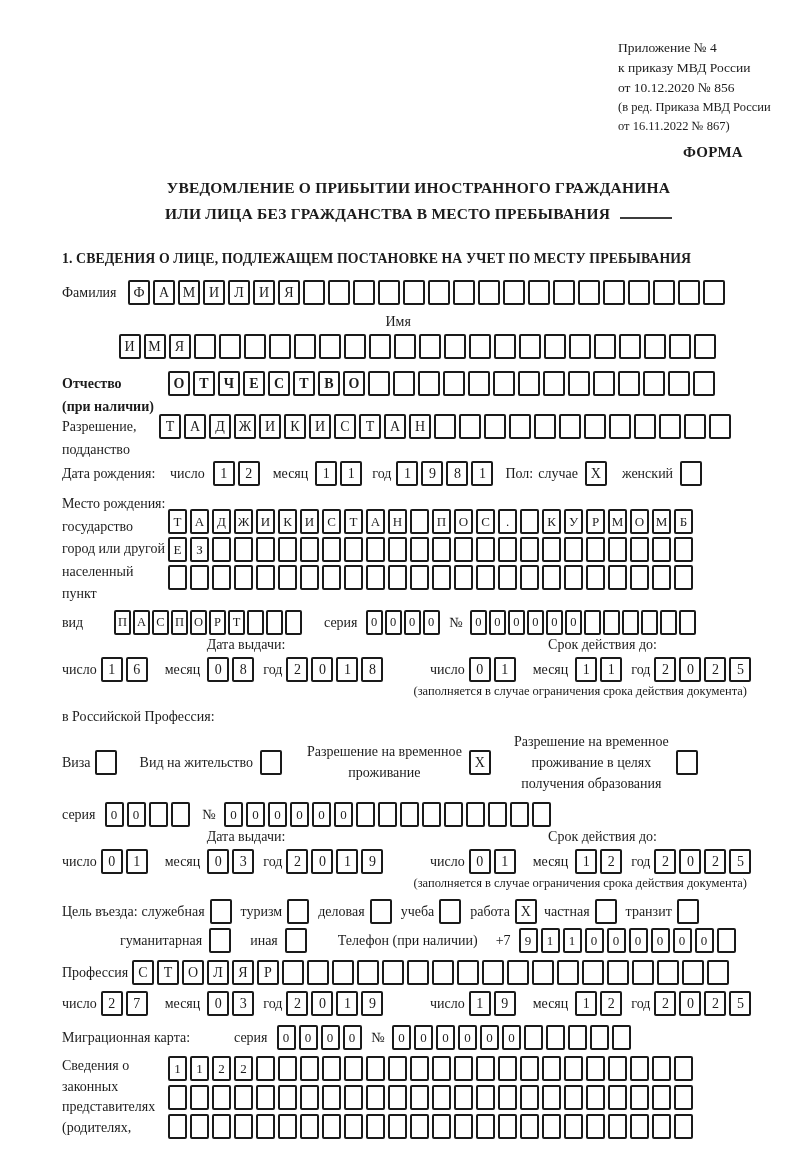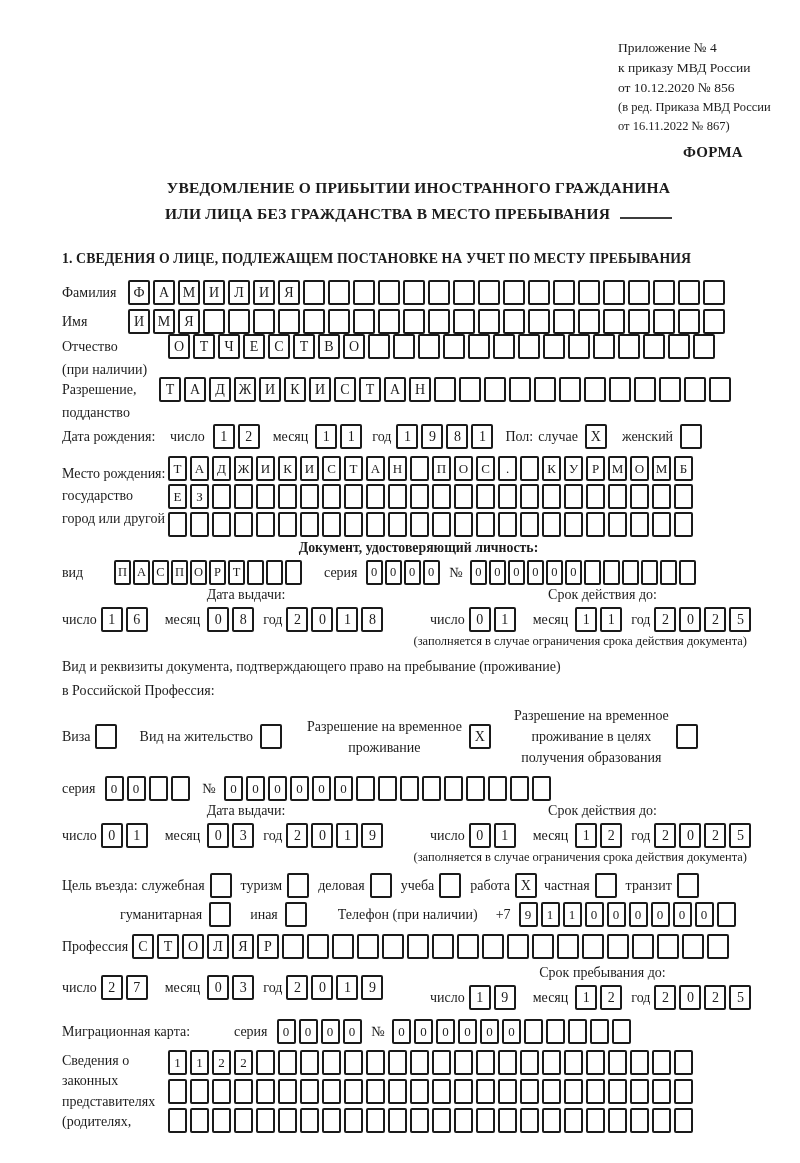--- a/index.html
+++ b/index.html
@@ -91,21 +91,21 @@
         <span class="cell"></span>
         <span class="cell"></span>
         <span class="cell"></span>
         <span class="cell"></span>
         <span class="cell"></span>
         <span class="cell"></span>
         <span class="cell"></span>
       </span>
   </div>
 
-  <div class="frow" style="margin-top:4px;">
+  <div class="frow" style="margin-top:4px;flex-direction:column;">
     <span class="lbl" style="width:66px;">Имя</span>
     <span class="boxes">
         <span class="cell">И</span>
         <span class="cell">М</span>
         <span class="cell">Я</span>
         <span class="cell"></span>
         <span class="cell"></span>
         <span class="cell"></span>
         <span class="cell"></span>
         <span class="cell"></span>
@@ -121,21 +121,21 @@
         <span class="cell"></span>
         <span class="cell"></span>
         <span class="cell"></span>
         <span class="cell"></span>
         <span class="cell"></span>
         <span class="cell"></span>
         <span class="cell"></span>
       </span>
   </div>
 
-  <div class="frow" style="margin-top:0;">
+  <div class="frow" style="margin-top:12px;font-weight:bold;">
     <span class="stack-lbl" style="width:106px;">
       <div class="l1">Отчество</div>
       <div class="l2">(при наличии)</div>
     </span>
     <span class="boxes">
         <span class="cell">О</span>
         <span class="cell">Т</span>
         <span class="cell">Ч</span>
         <span class="cell">Е</span>
         <span class="cell">С</span>
@@ -215,20 +215,21 @@
     <span class="cell cb">X</span>
     <span class="dlabel" style="margin-left:12px;">женский</span>
     <span class="cell cb"></span>
   </div>
 
   <div class="frow" style="margin-top:7px;">
     <span style="width:106px; flex:none; line-height:22.5px;">
       <div>Место рождения:</div>
       <div>государство</div>
       <div>город или другой</div>
+      <div>населенный пункт</div>
     </span>
     <span>
       <div class="boxes sm" style="margin-bottom:3px;">
           <span class="cell">Т</span>
           <span class="cell">А</span>
           <span class="cell">Д</span>
           <span class="cell">Ж</span>
           <span class="cell">И</span>
           <span class="cell">К</span>
           <span class="cell">И</span>
@@ -298,21 +299,20 @@
           <span class="cell"></span>
           <span class="cell"></span>
           <span class="cell"></span>
           <span class="cell"></span>
           <span class="cell"></span>
           <span class="cell"></span>
         </div>
     </span>
   </div>
 
-  <div style="text-align:center; font-weight:700; font-size:13.8px; margin-top:3px;">Документ, удостоверяющий личность:</div>
 
   <div class="frow" style="margin-top:4px;">
     <span class="lbl" style="width:52px;">вид</span>
     <span class="boxes xs">
         <span class="cell">П</span>
         <span class="cell">А</span>
         <span class="cell">С</span>
         <span class="cell">П</span>
         <span class="cell">О</span>
         <span class="cell">Р</span>
@@ -387,21 +387,20 @@
             <span class="cell">0</span>
             <span class="cell">2</span>
             <span class="cell">5</span>
           </span>
       </div>
     </span>
   </div>
   <div class="fnote">(заполняется в случае ограничения срока действия документа)</div>
 
   <div class="permit-intro">
-    <div>Вид и реквизиты документа, подтверждающего право на пребывание (проживание)</div>
     <div>в Российской Профессия:</div>
   </div>
 
   <div class="frow" style="margin-top:2px;">
     <span class="dlabel">Виза</span>
     <span class="cell cb" style="margin-left:4px;"></span>
     <span class="dlabel" style="margin-left:20px;">Вид на жительство</span>
     <span class="cell cb"></span>
     <span class="plines" style="margin-left:22px;">
       <div>Разрешение на временное</div>
@@ -577,21 +576,20 @@
         <span class="dlabel" style="margin:0 4px 0 6px;">год</span>
         <span class="boxes">
             <span class="cell">2</span>
             <span class="cell">0</span>
             <span class="cell">1</span>
             <span class="cell">9</span>
           </span>
       </div>
     </span>
     <span class="dcol-right">
-      <div class="dhead">Срок пребывания до:</div>
       <div class="dline">
         <span class="dlabel" style="margin-right:4px;">число</span>
         <span class="boxes">
             <span class="cell">1</span>
             <span class="cell">9</span>
           </span>
         <span class="dlabel" style="margin:0 7px 0 14px;">месяц</span>
         <span class="boxes">
             <span class="cell">1</span>
             <span class="cell">2</span>

